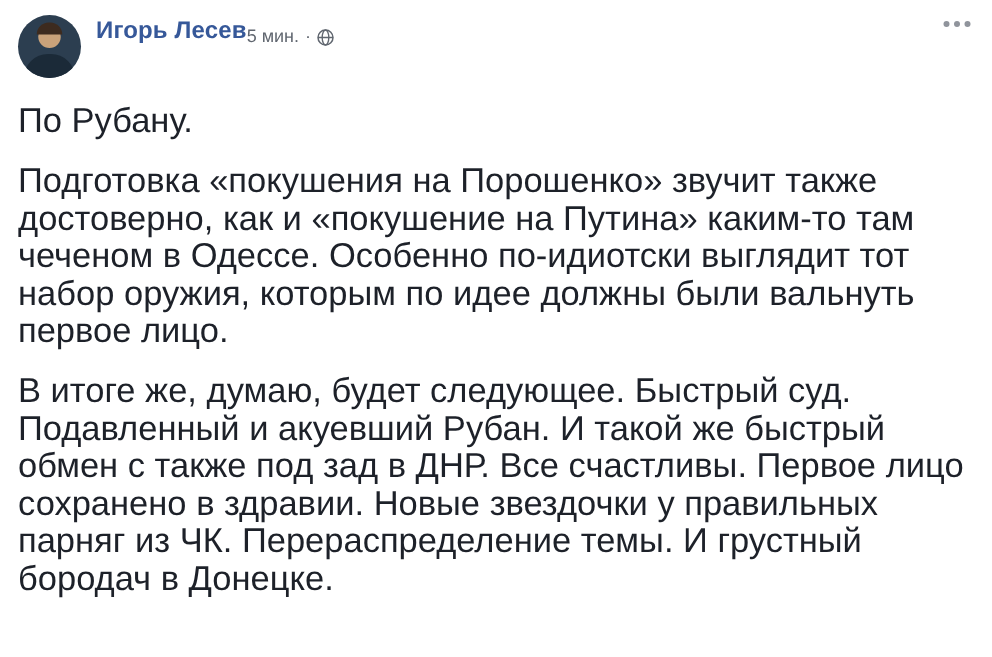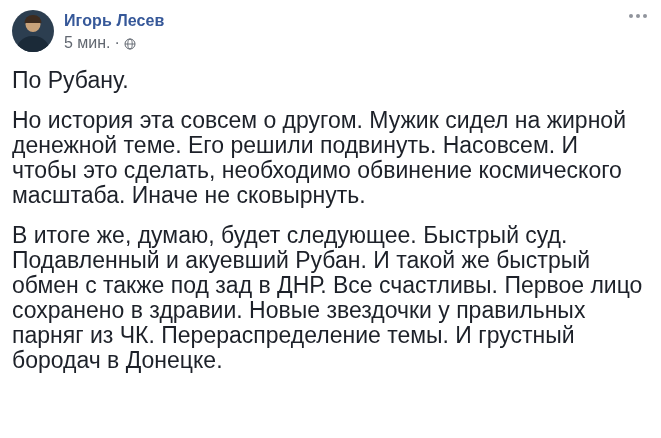--- a/index.html
+++ b/index.html
@@ -68,38 +68,38 @@
     transform: translateX(-50%);
     width: 34px;
     height: 20px;
     border-radius: 16px 16px 0 0;
     background: #1b2a38;
   }
 
   .header-text {
     margin-left: 10px;
     display: flex;
-    flex-direction: column;
+    flex-direction: row;
     justify-content: flex-start;
     padding-top: 1px;
   }
 
   .author-name {
     font-size: 16px;
     font-weight: bold;
     color: #365899;
     line-height: 20px;
     letter-spacing: .1px;
   }
 
   .meta-row {
     display: flex;
     align-items: center;
     margin-top: 5px;
-    font-size: 16px;
+    font-size: 12px;
     color: #616770;
     line-height: 14px;
   }
   .meta-sep {
     margin: 0 4px;
     color: #616770;
   }
   .globe-icon {
     display: inline-block;
     width: 12px;
@@ -170,17 +170,17 @@
 
     <div class="menu-dots">
       <span></span>
       <span></span>
       <span></span>
     </div>
   </div>
 
   <div class="post-body">
     <p>По Рубану.</p>
-    <p>Но история эта совсем о другом. Мужик сидел на жирной денежной теме. Его решили подвинуть. Насовсем. И чтобы это сделать, необходимо обвинение космического масштаба. Иначе не сковырнуть.</p>
+    <p>Подготовка «покушения на Порошенко» звучит также достоверно, как и «покушение на Путина» каким-то там чеченом в Одессе. Особенно по-идиотски выглядит тот набор оружия, которым по идее должны были вальнуть первое лицо.</p>
     <p>В итоге же, думаю, будет следующее. Быстрый суд. Подавленный и акуевший Рубан. И такой же быстрый обмен с также под зад в ДНР. Все счастливы. Первое лицо сохранено в здравии. Новые звездочки у правильных парняг из ЧК. Перераспределение темы. И грустный бородач в Донецке.</p>
   </div>
 
 </div>
 
 </body></html>

